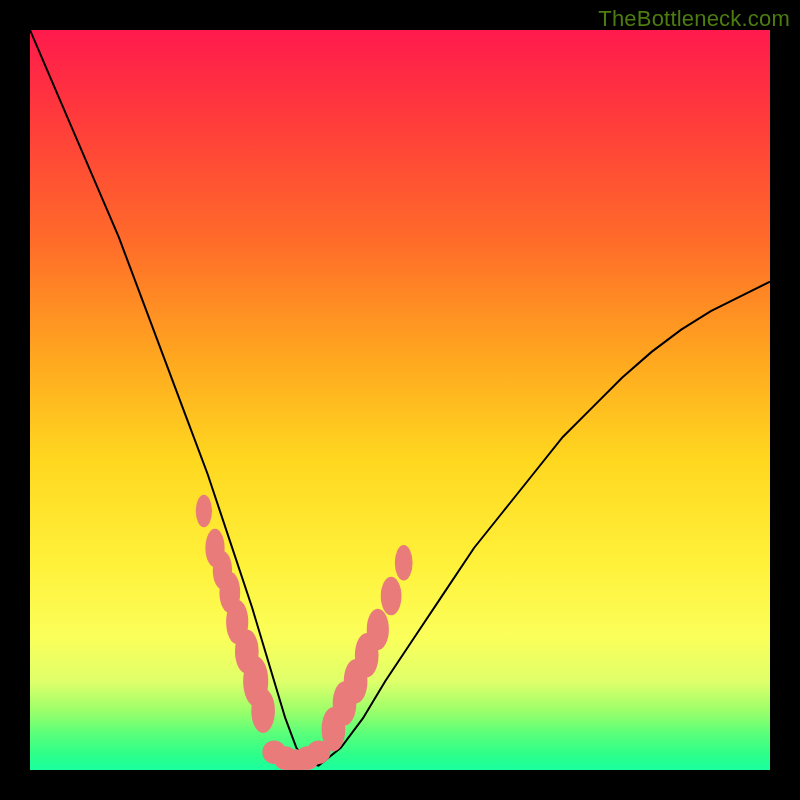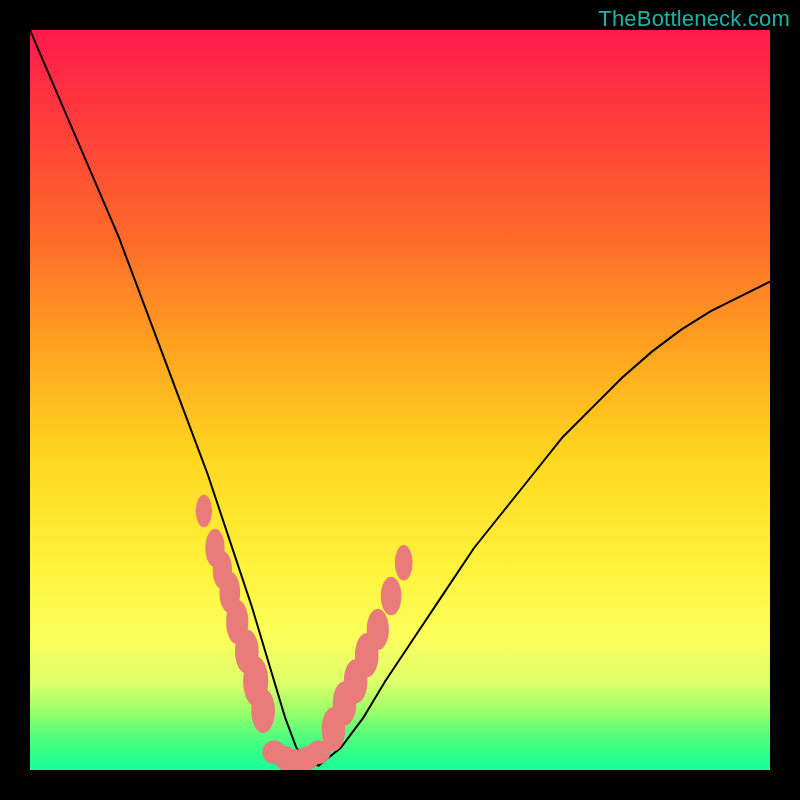--- a/index.html
+++ b/index.html
@@ -30,21 +30,21 @@
       #2cff8a 98%,
       #1aff9f 100%
     );
   }
   .watermark {
     position: absolute;
     top: 6px;
     right: 10px;
     font-family: Arial, Helvetica, sans-serif;
     font-size: 22px;
-    color: #14b8a6;
+    color: #4d7c0f;
     letter-spacing: 0.2px;
     user-select: none;
   }
   svg { display: block; }
 </style>
 </head>
 <body>
 
 <div class="stage">
   <div class="watermark">TheBottleneck.com</div>

